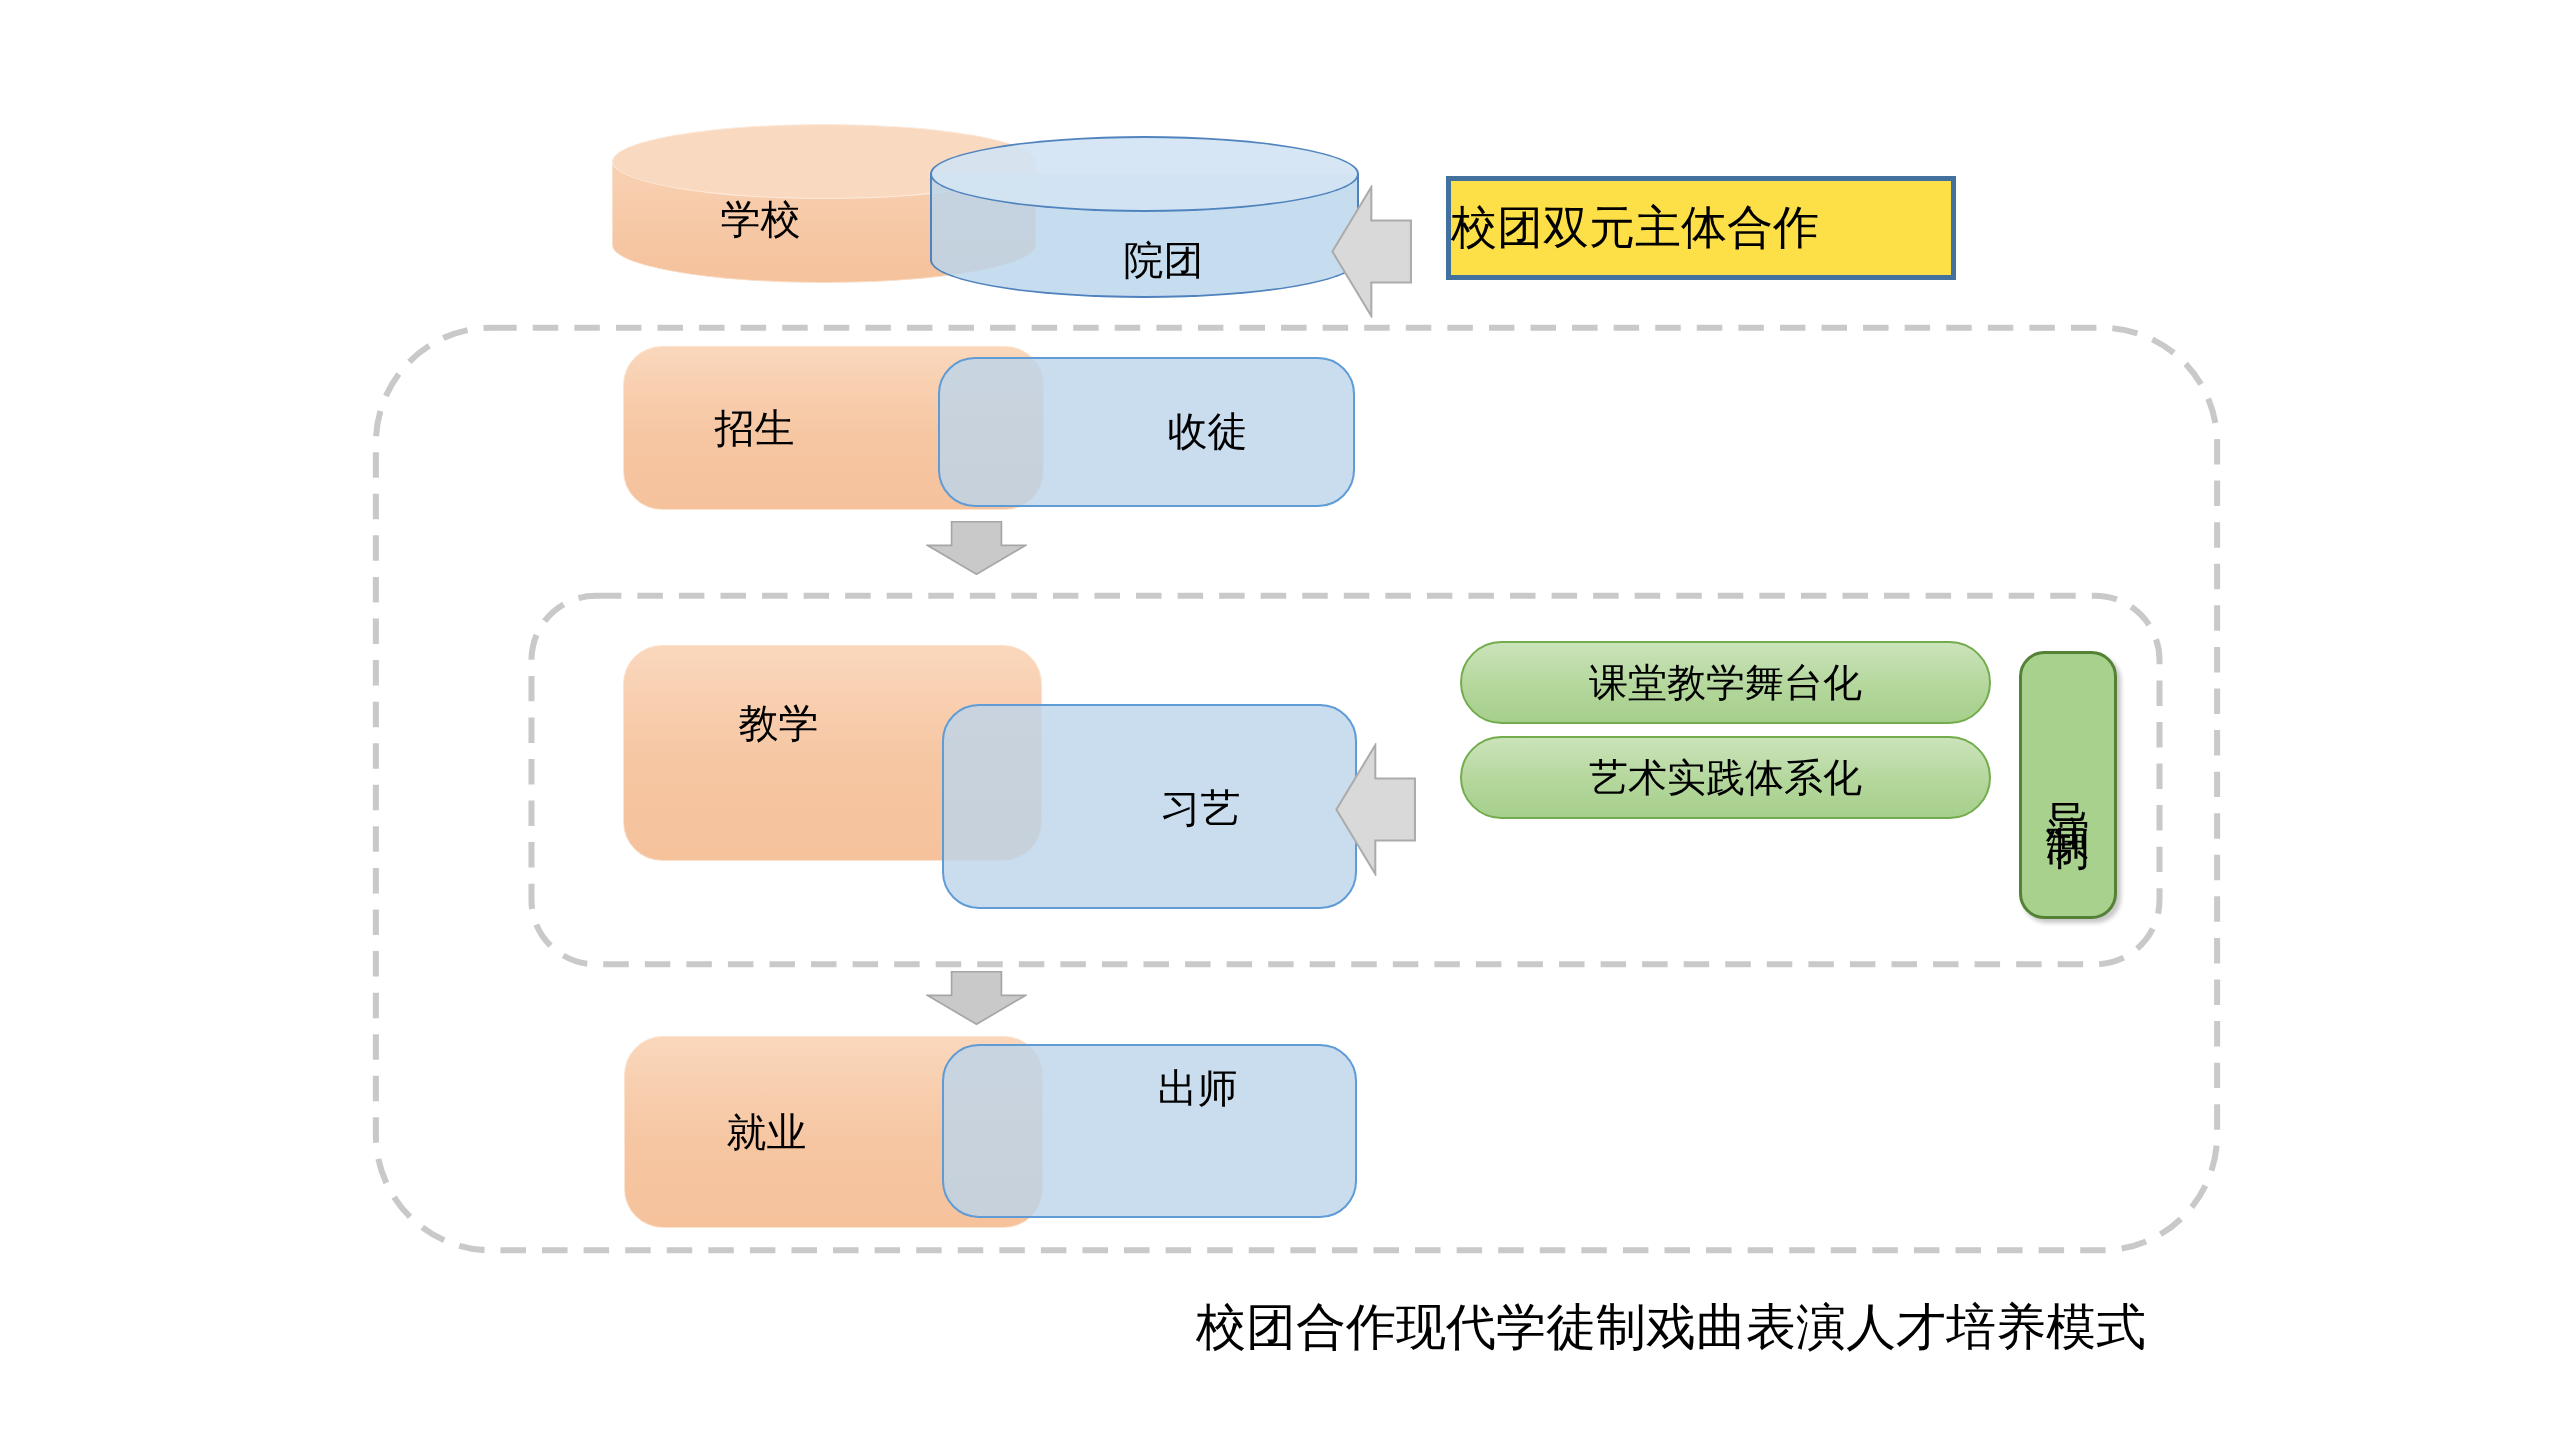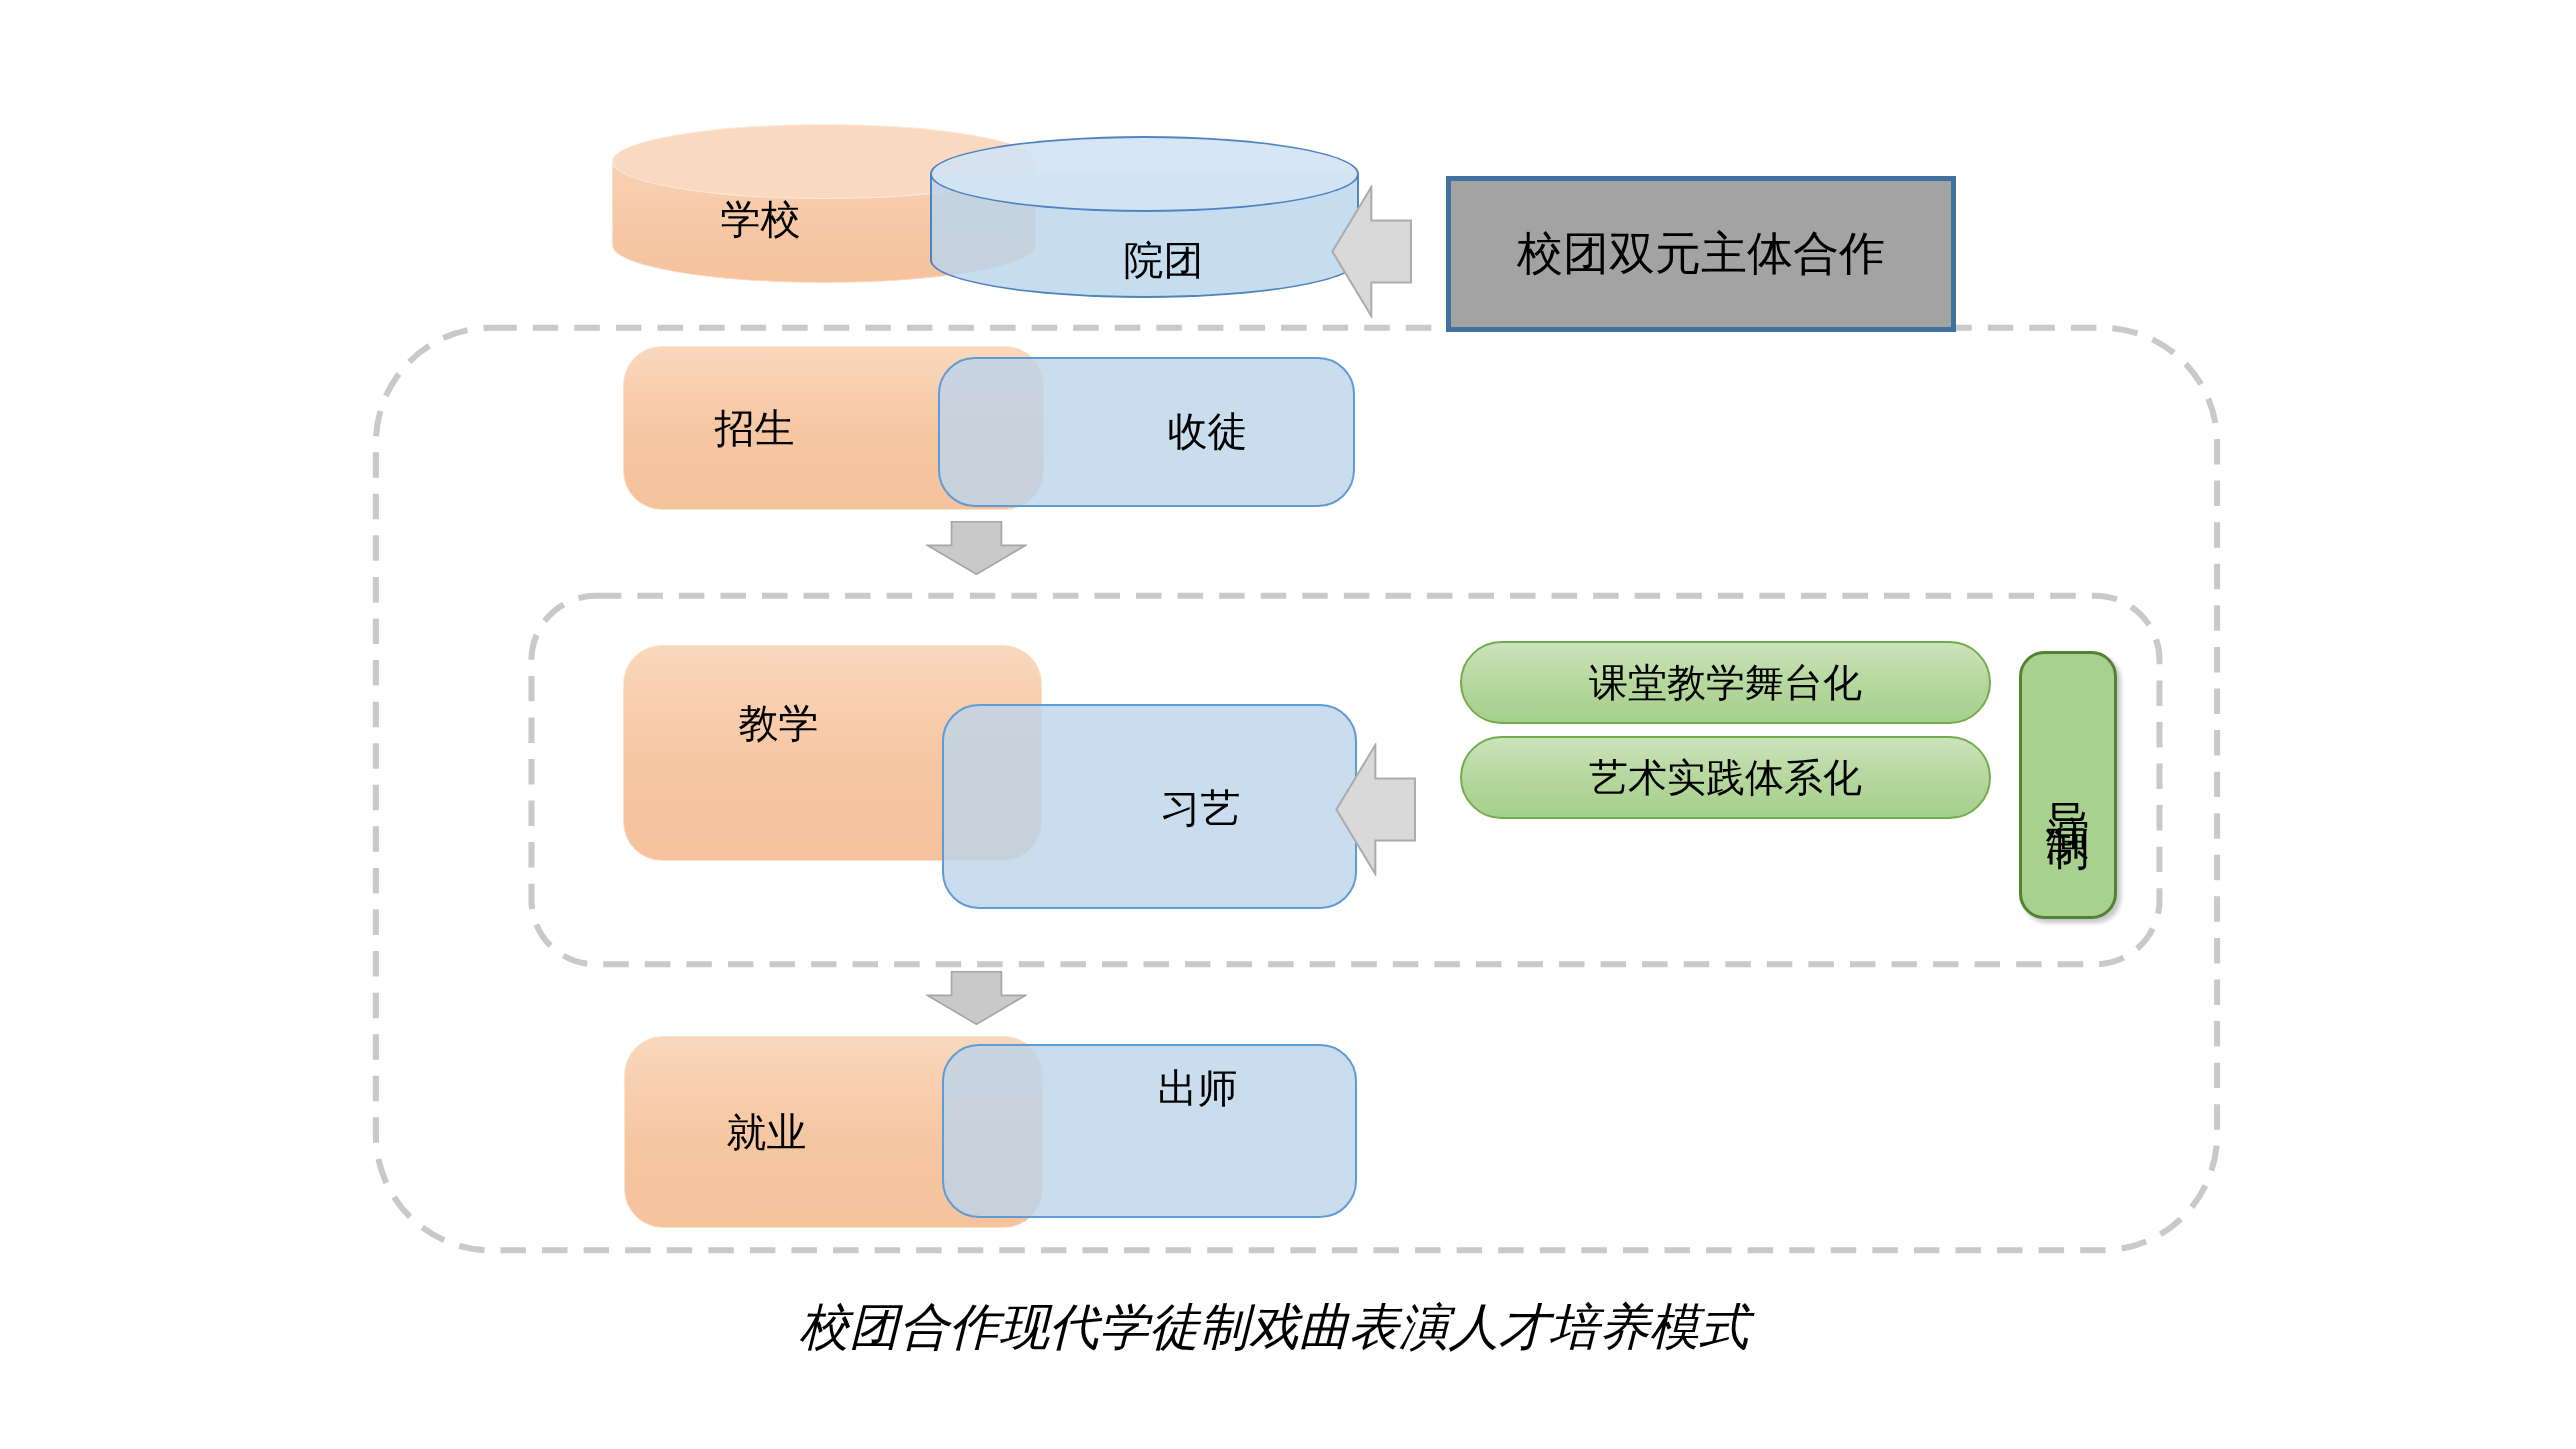--- a/index.html
+++ b/index.html
@@ -34,44 +34,44 @@
       border:1.3px solid #FBE3CE;z-index:2;}
   .stage-blue{position:absolute;box-sizing:border-box;border-radius:37px;
       background:rgba(187,213,235,0.80);border:2px solid #5F9BD5;z-index:3;}
 
   
   .lbl{position:absolute;display:flex;align-items:center;justify-content:center;
       font-size:40px;line-height:1;z-index:6;white-space:nowrap;}
   .pill-lbl{font-size:39px;}
 
   
-  .coop-box{left:1446px;top:176px;width:510px;height:156px;
-      background:#a3a3a3;border:5.4px solid #41719C;box-sizing:border-box;
-      display:flex;align-items:center;justify-content:center;
+  .coop-box{left:1446px;top:176px;width:510px;height:104px;
+      background:#fde047;border:5.4px solid #41719C;box-sizing:border-box;
+      display:flex;align-items:center;
       font-size:46px;z-index:5;}
 
   
   .pill{position:absolute;left:1460px;width:531px;height:83px;
       box-sizing:border-box;border-radius:42px;
       background:linear-gradient(180deg,#CBE3BA 0%,#B4D79C 55%,#A6CF8C 100%);
       border:2px solid #72AC4C;
       display:flex;align-items:center;justify-content:center;
       font-size:39px;z-index:4;}
 
   
   .director{left:2019px;top:651px;width:98px;height:268px;
       background:#A9D18E;border:3.4px solid #548235;box-sizing:border-box;
       border-radius:25.5px;display:flex;align-items:center;justify-content:center;
       box-shadow:3.4px 4px 4px rgba(0,0,0,0.22);z-index:4;}
   .director span{writing-mode:vertical-rl;text-orientation:upright;
       font-size:44px;letter-spacing:12px;line-height:1;}
 
   
-  .caption{left:402px;top:1300px;width:1744px;text-align:center;
-      font-size:50px;line-height:1.1;z-index:6;font-style:italic;}
+  .caption{left:402px;top:1300px;width:1744px;text-align:right;
+      font-size:50px;line-height:1.1;z-index:6;}
 
   .arrow-svg{position:absolute;z-index:5;}
 </style>
 </head>
 <body>
 
 <div class="canvas">
 
   <svg class="dashed" style="left:373px;top:325px;" width="1847" height="928" viewBox="0 0 2754 1384">
     <rect x="4" y="4" width="2746" height="1376" rx="172" ry="172" fill="none" stroke="#C9C9C9" stroke-width="9" stroke-dasharray="38 24"></rect>

